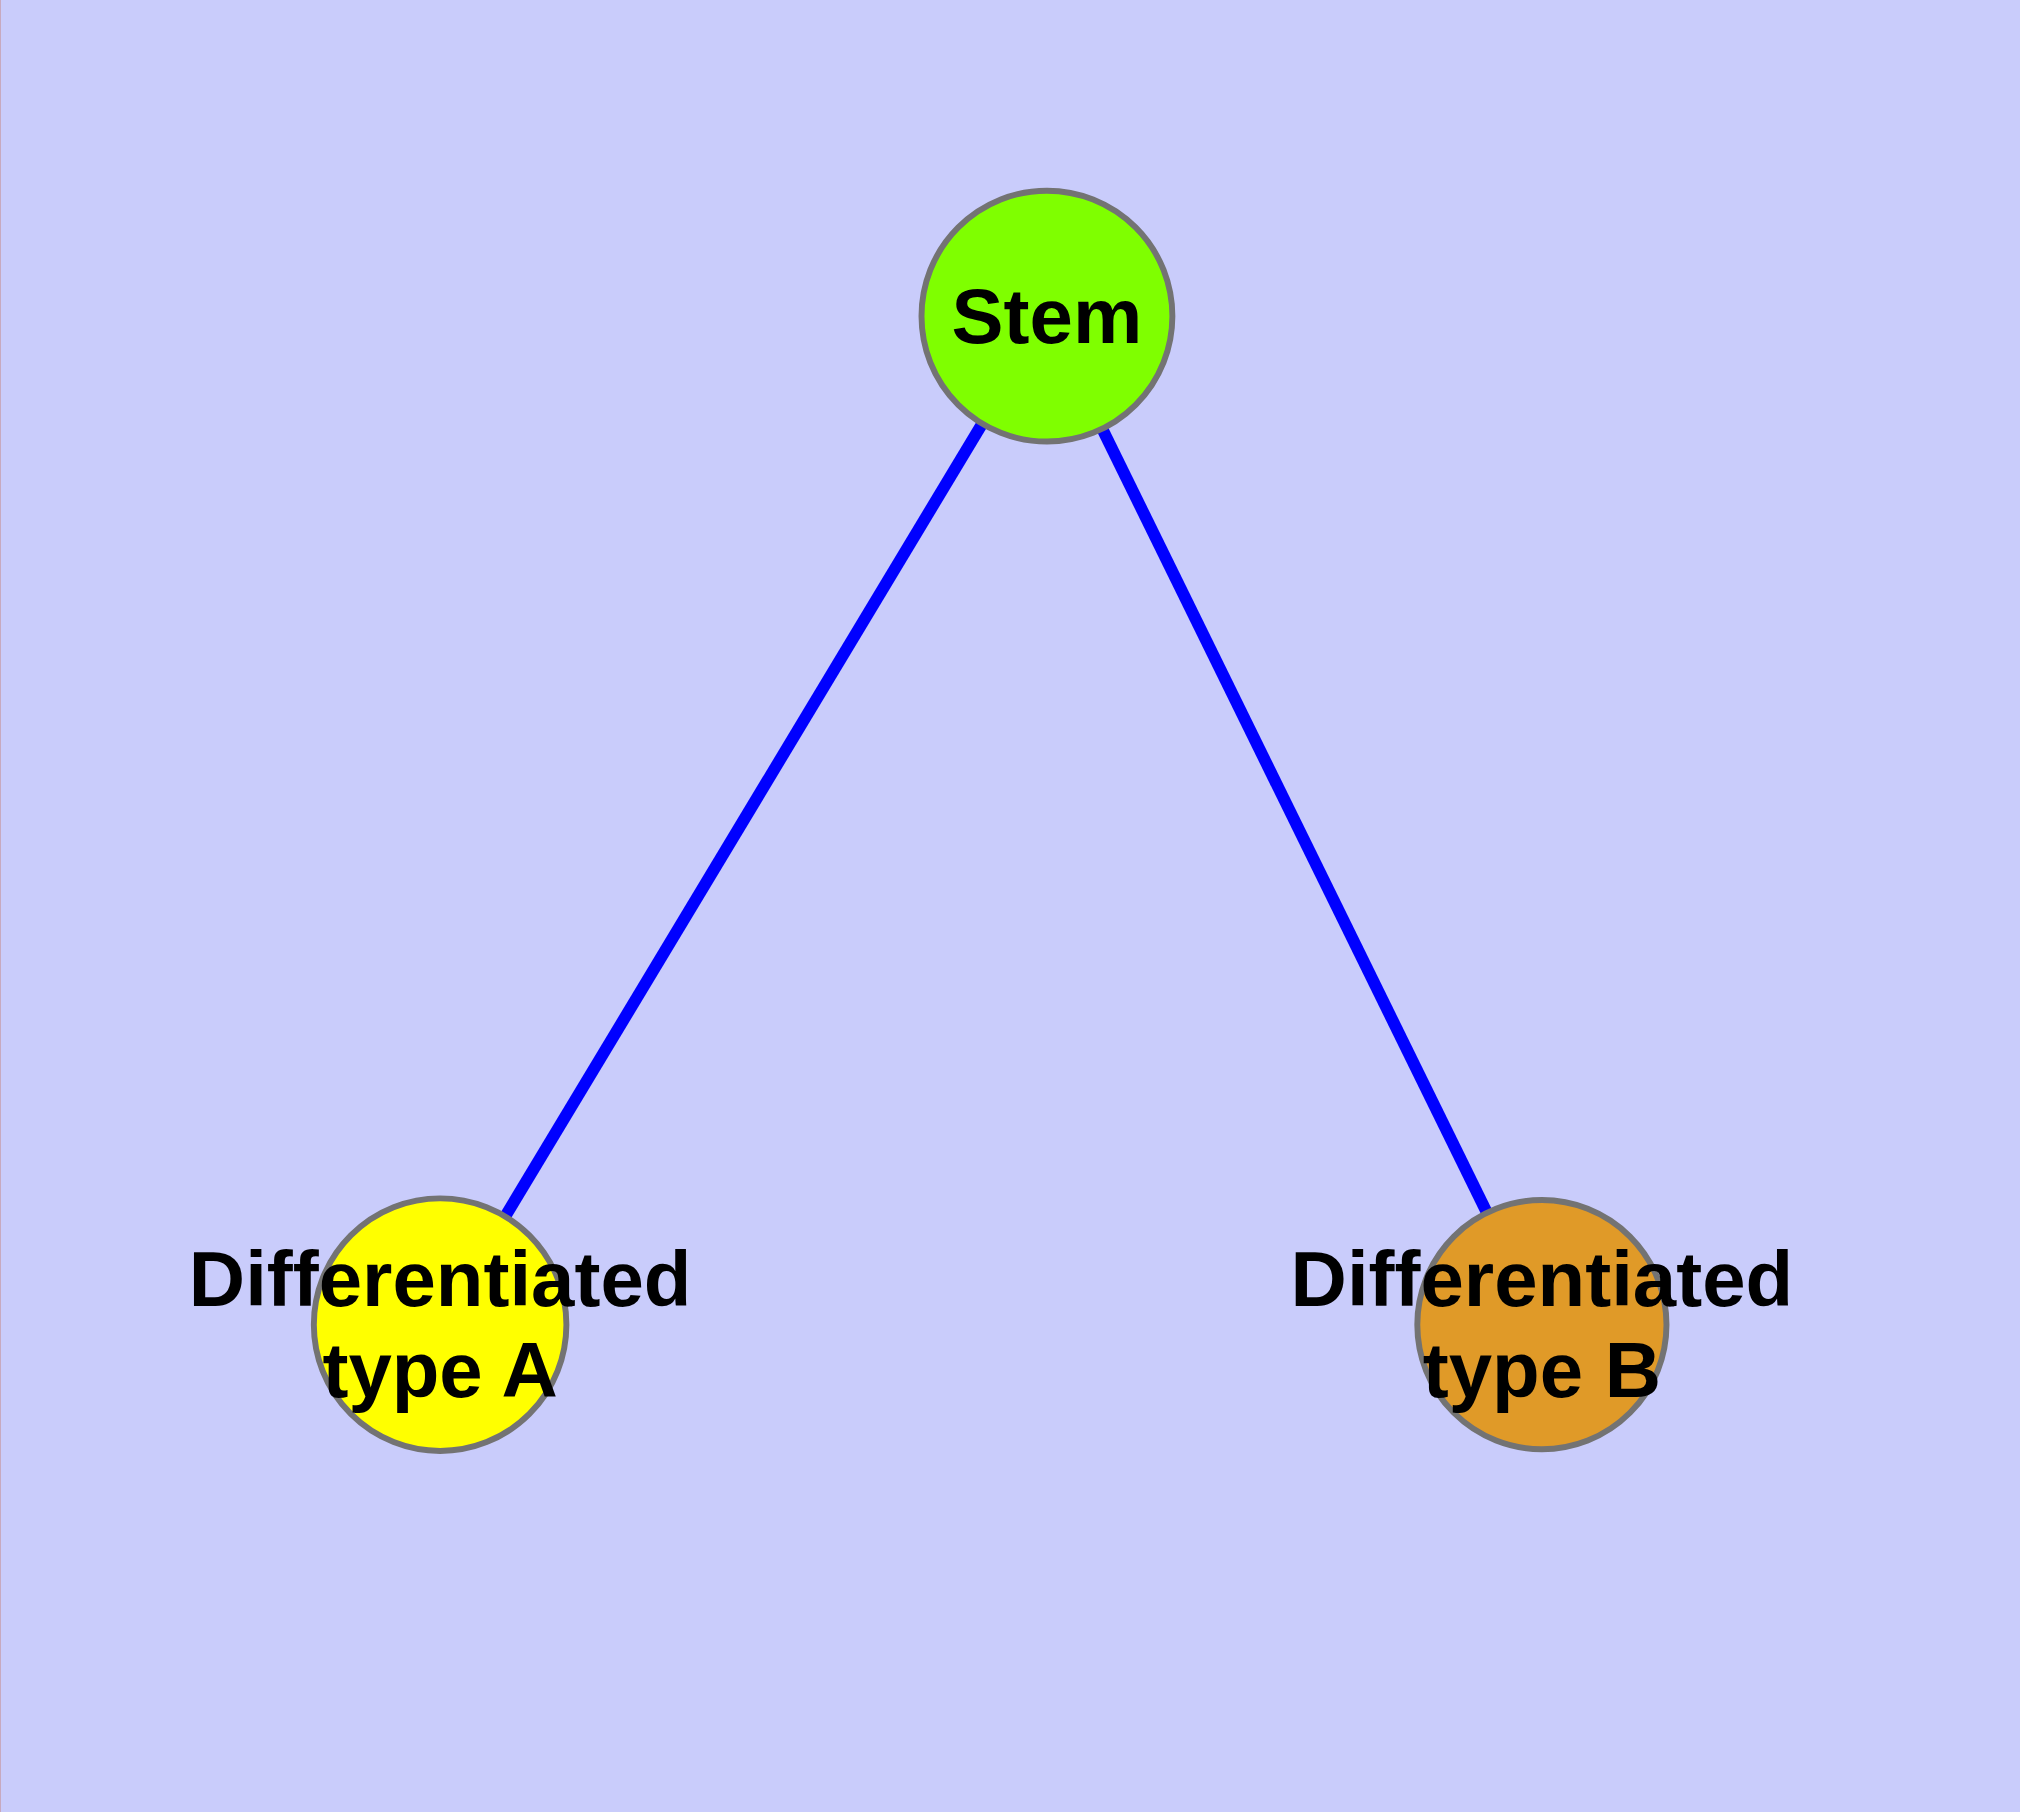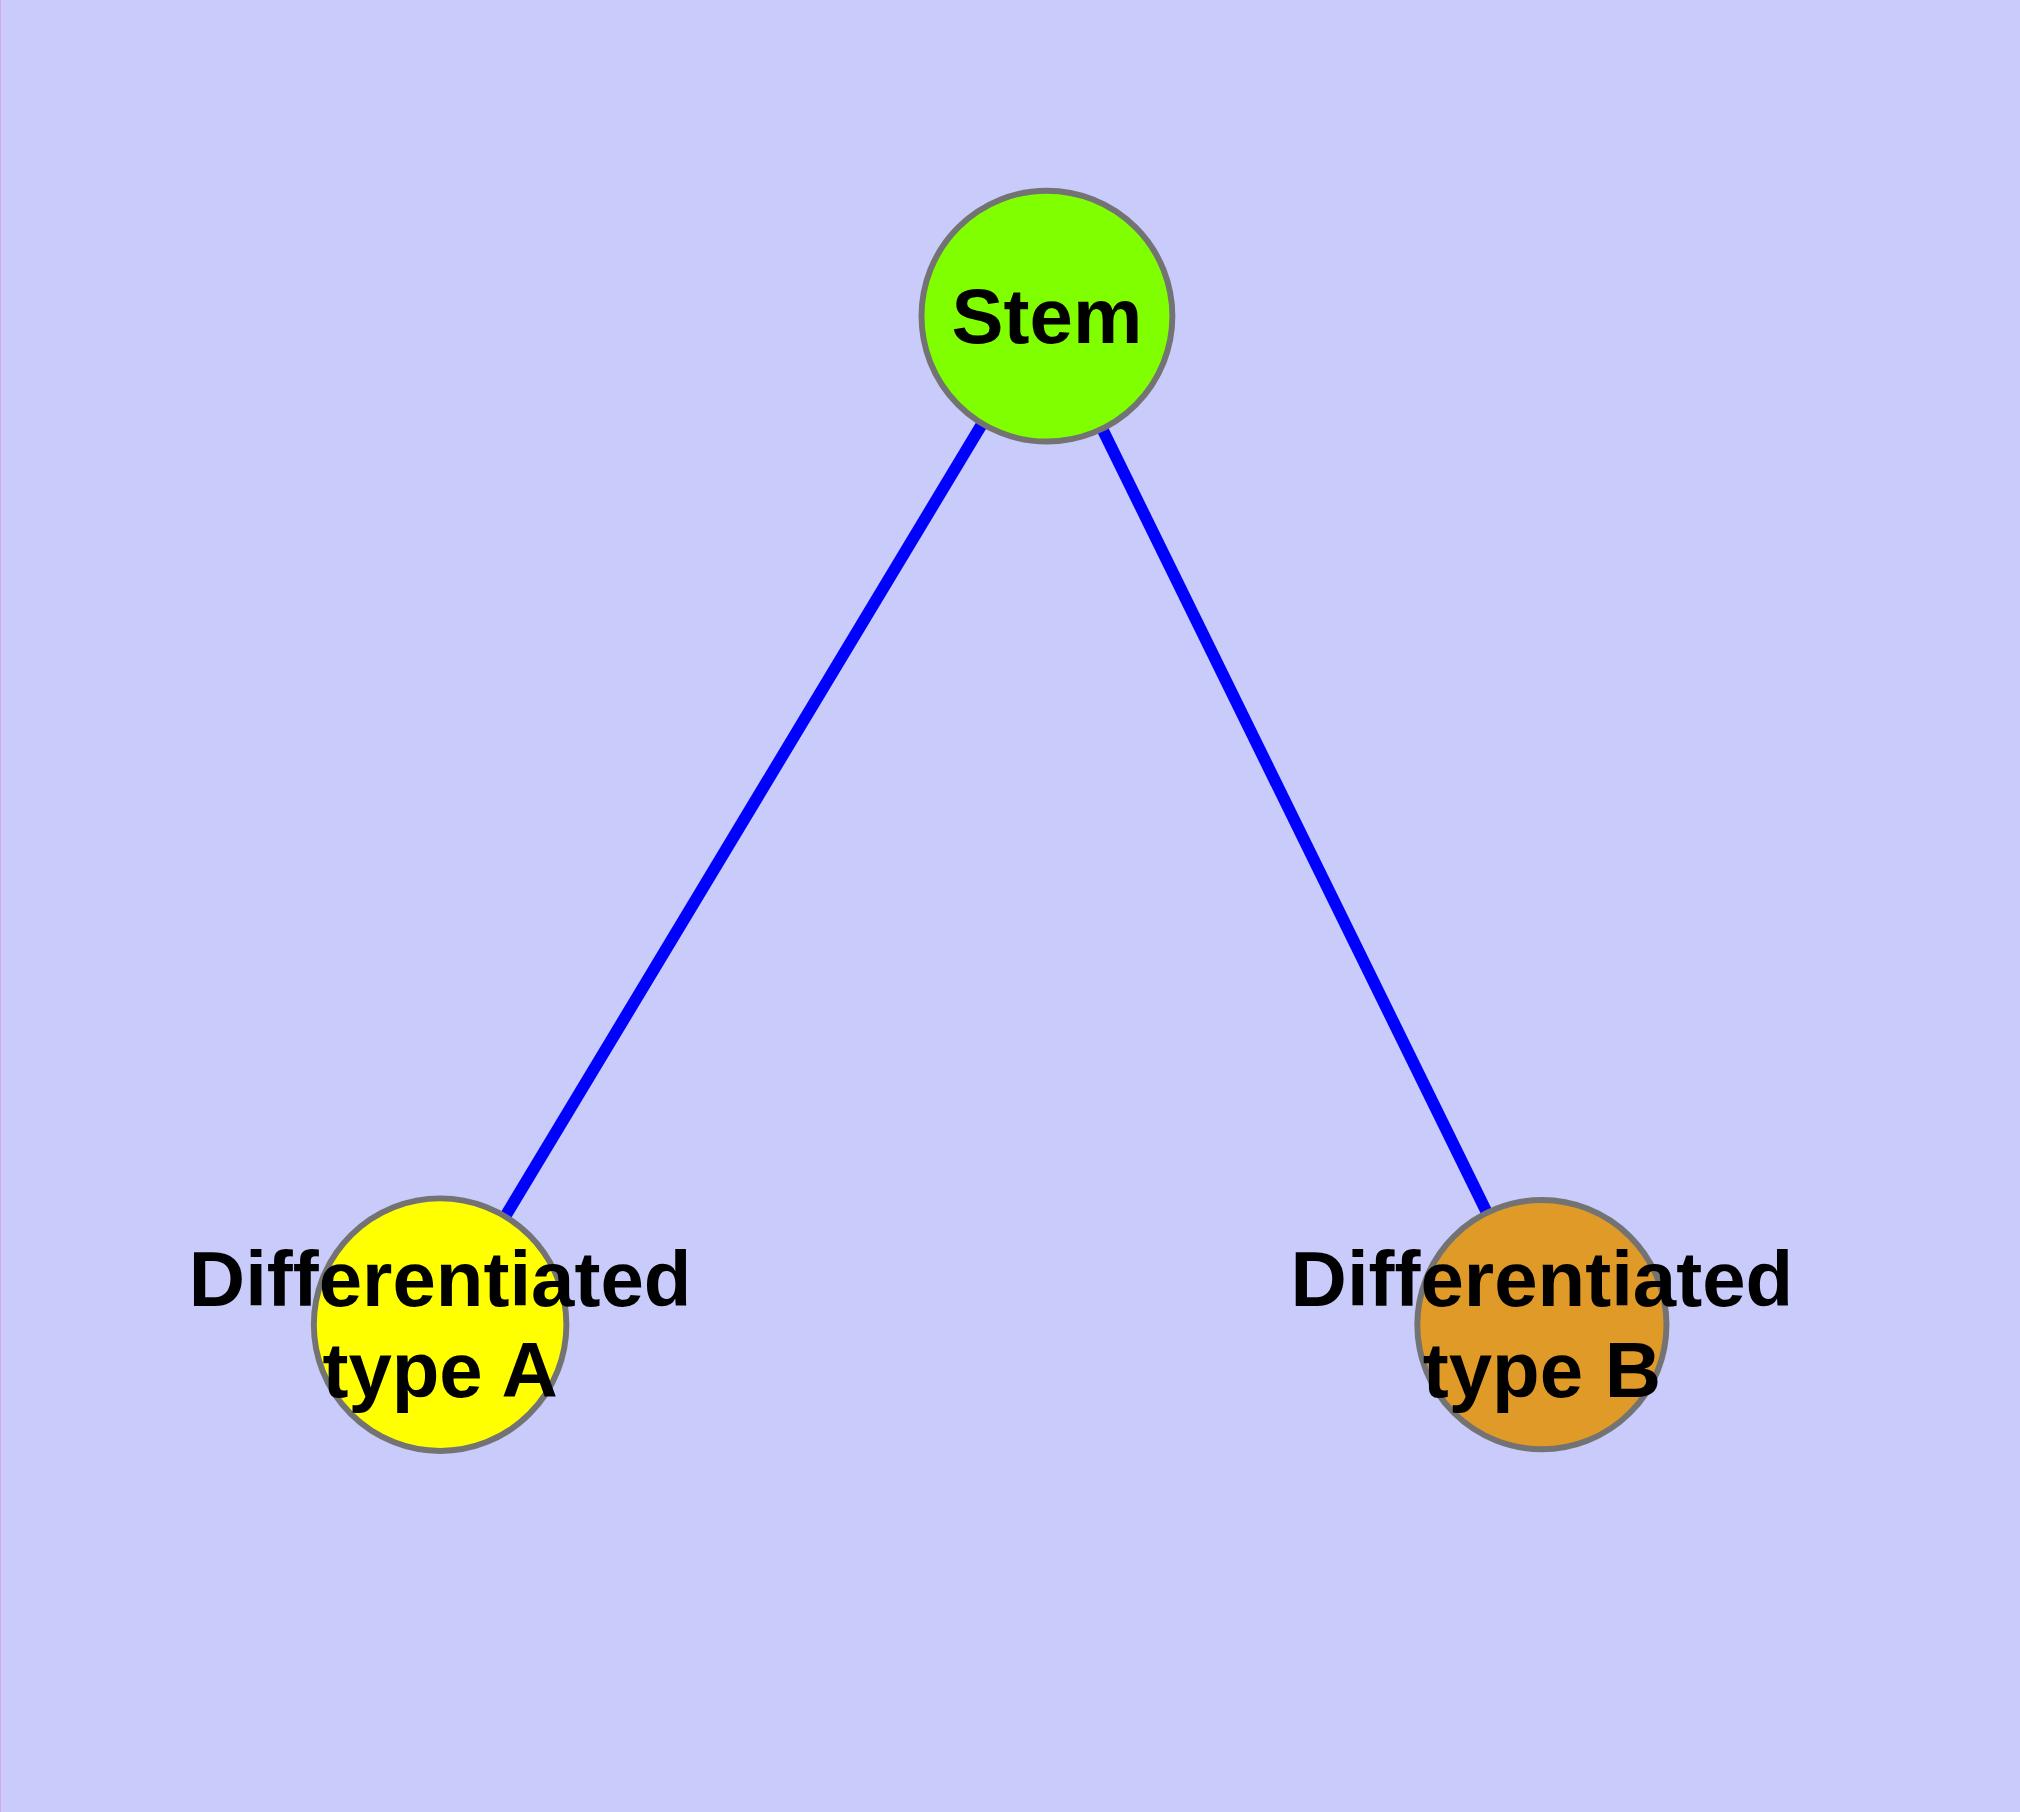--- a/index.html
+++ b/index.html
@@ -11,21 +11,21 @@
   body {
     width: 2021px;
     height: 1812px;
     overflow: hidden;
     font-family: "Liberation Sans", sans-serif;
   }
   #canvas {
     position: relative;
     width: 1639px;
     height: 1812px;
-    background: #ec4899;
+    background: #c2410c;
   }
   #graph-svg {
     display: block;
     width: 2021px;
     height: 1812px;
   }
   .node-label {
     font-family: "Liberation Sans", sans-serif;
     font-weight: bold;
     fill: #000000;

